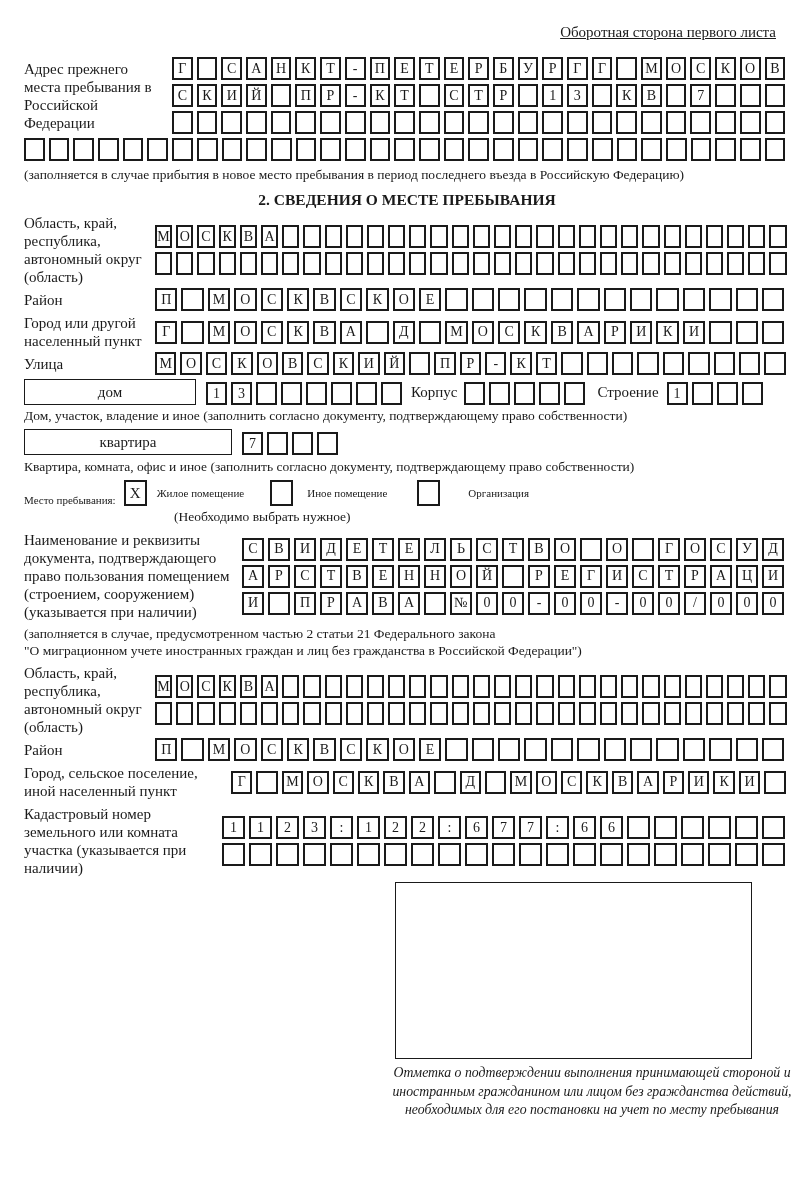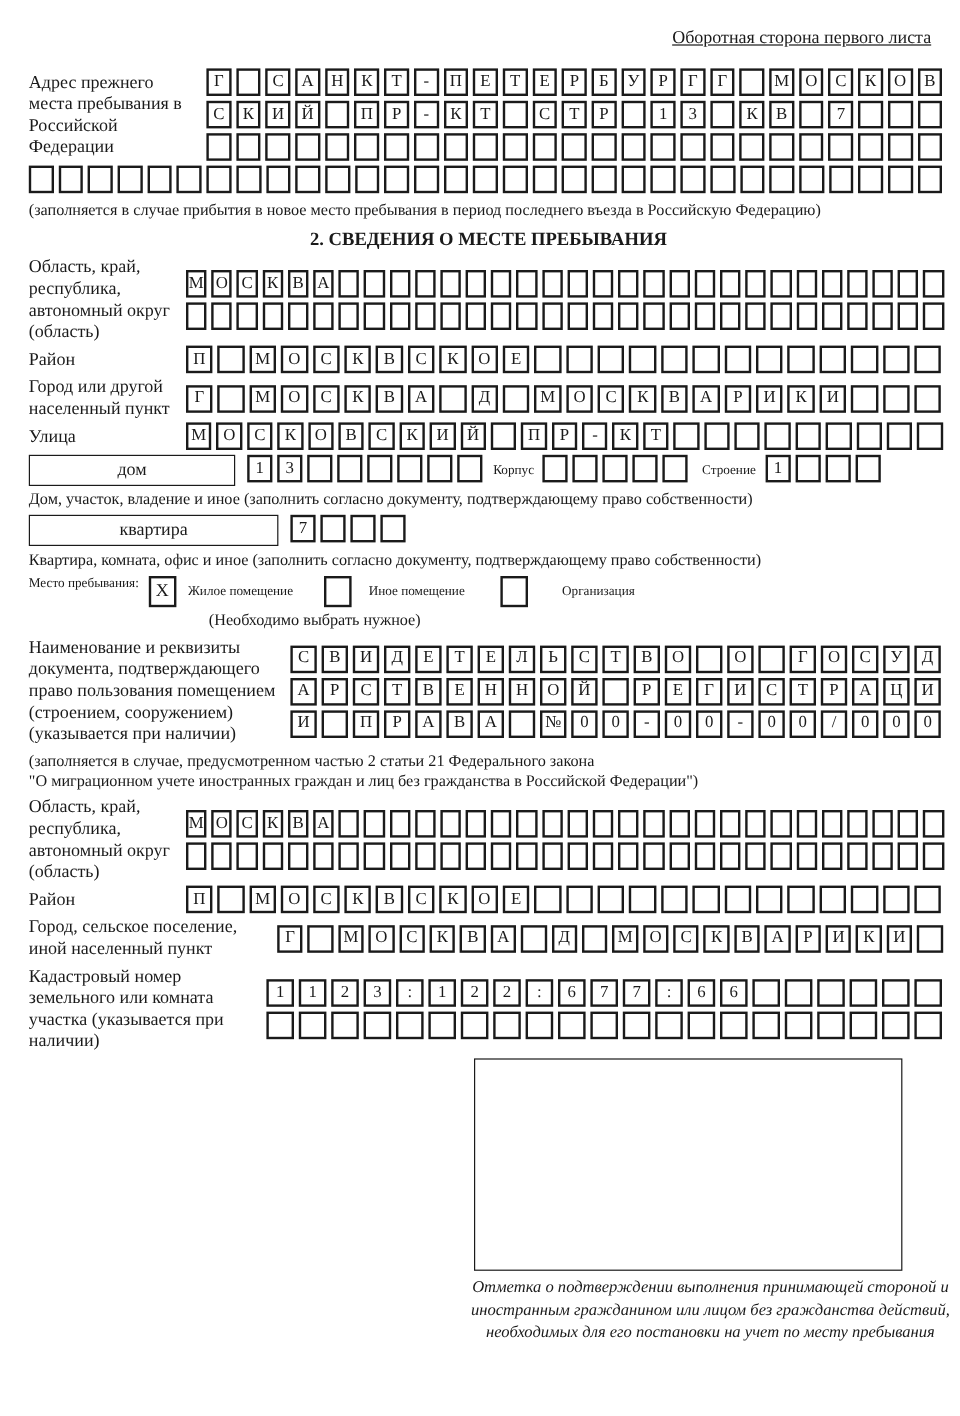--- a/index.html
+++ b/index.html
@@ -36,22 +36,22 @@
   .r-house{--cw:21px;--gap:4px}
   .cap{font-size:13.5px;line-height:17px;}
   .center{text-align:left;}
   .h{font-weight:bold;font-size:15.5px;text-align:center;}
   .rect{
     box-sizing:border-box;border:1.5px solid #1a1a1a;height:26px;flex:none;
     display:flex;align-items:center;justify-content:center;font-size:15px;
   }
   .rect-dom{width:172px;margin-right:10px;}
   .rect-kv{width:208px;margin-right:10px;}
-  .inline-lb{font-size:11px;line-height:26px;flex:none;}
-  .hrow{display:flex;align-items:flex-start;}
+  .inline-lb{font-size:15px;line-height:26px;flex:none;}
+  .hrow{display:flex;align-items:flex-end;}
   .chk{
     box-sizing:border-box;flex:none;width:23px;height:26px;
     border:2px solid #1a1a1a;display:flex;align-items:center;justify-content:center;
     font-size:15px;
   }
   .opt{display:flex;align-items:center;}
   .opt-lb{font-size:11px;}
   .stamp{width:357px;height:177px;border:1.5px solid #1a1a1a;box-sizing:border-box;margin:5px 0 0 371px;}
   .stamp-cap{margin:5px 0 0 368px;width:400px;text-align:center;font-size:13.8px;line-height:18.5px;font-style:italic;}
   .mt2{margin-top:2px}.mt3{margin-top:3px}.mt4{margin-top:4px}.mt5{margin-top:5px}

